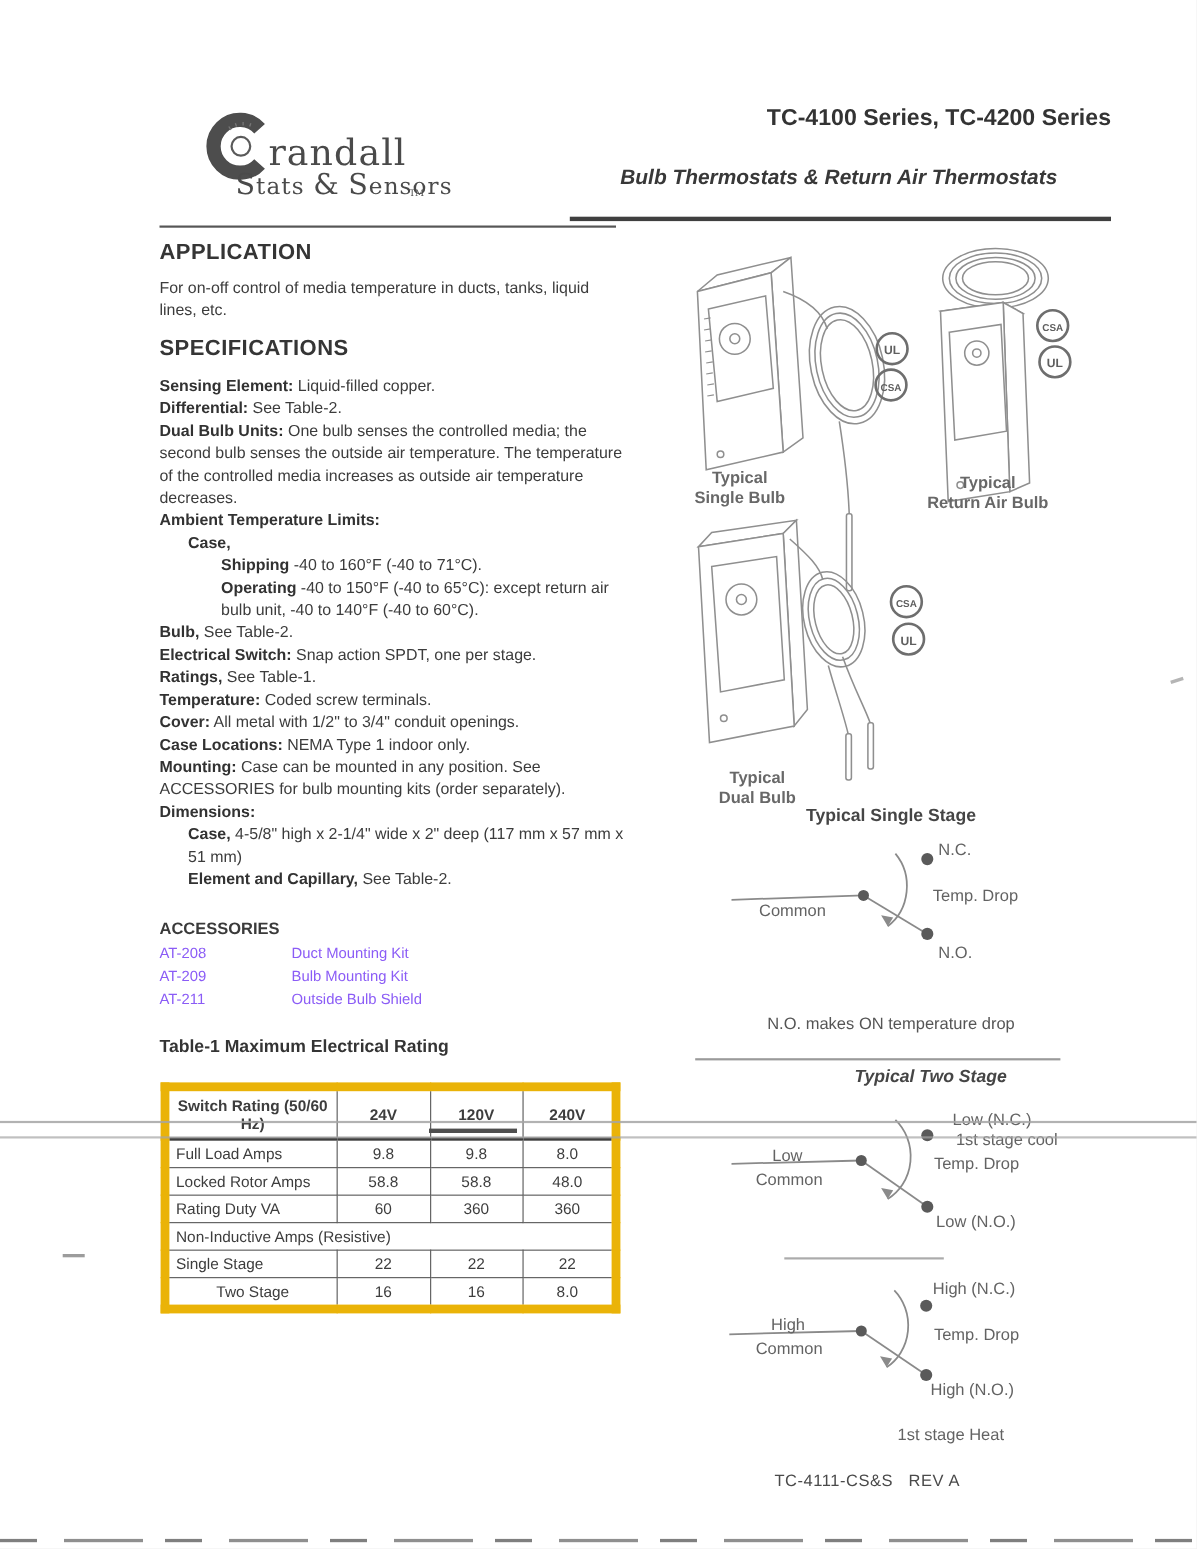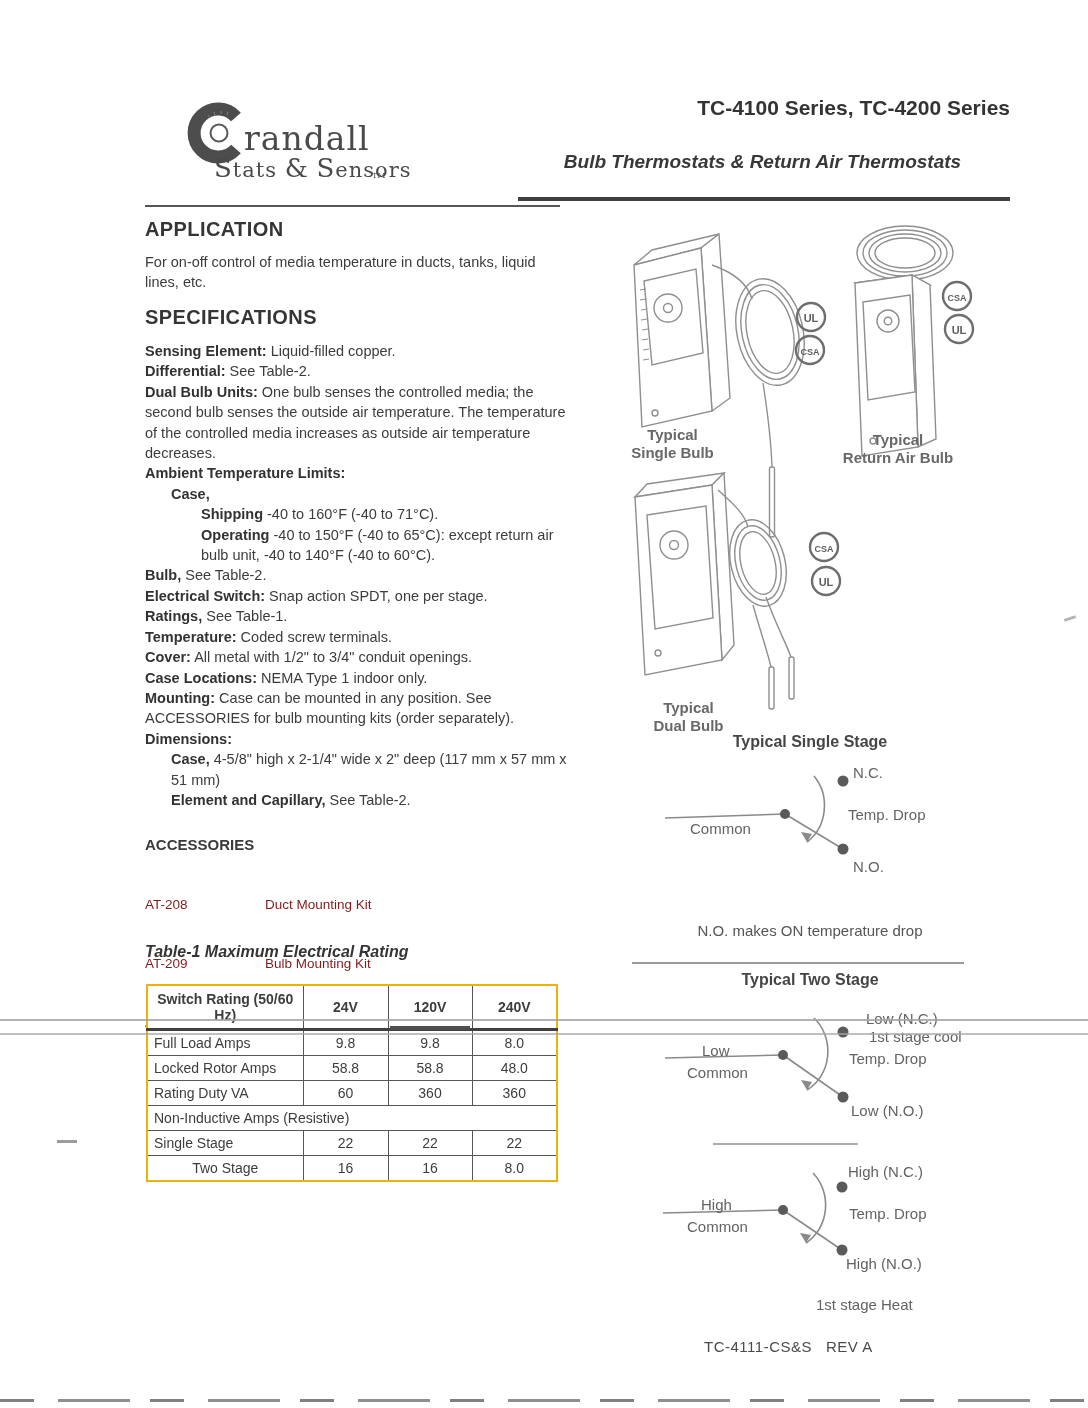--- a/index.html
+++ b/index.html
@@ -22,28 +22,28 @@
 
   
   .h1{font-size:20px;font-weight:bold;letter-spacing:.4px;color:#353535;}
   .body-text{font-size:14.5px;line-height:20px;color:#3c3c3c;}
   #specs-list{left:145px;top:341px;width:422px;}
   .spec{font-size:14.5px;line-height:20.4px;color:#3c3c3c;}
   .spec b{color:#323232;}
   .ind1{padding-left:26px;}
   .ind2{padding-left:56px;}
   .acc-head{font-size:15px;font-weight:bold;color:#3a3a3a;}
-  .acc-row{font-size:13.5px;line-height:21px;color:#7f1d1d;display:flex;margin-top:38px;}
+  .acc-row{font-size:13.5px;line-height:21px;color:#8b5cf6;display:flex;}
   .acc-code{width:120px;}
   .tbl-title{font-size:16px;font-weight:bold;color:#343434;}
 
   
   table.t1{border-collapse:collapse;table-layout:fixed;width:410px;background:#fff;}
   table.t1 th,table.t1 td{border:1px solid #565656;font-size:14px;color:#3d3d3d;padding:2px 6px;}
-  table.t1{border:2px solid #eab308;}
+  table.t1{border:8px solid #eab308;}
   table.t1 th{font-weight:bold;text-align:center;height:38px;border-bottom:3px solid #3f3f3f;}
   table.t1 td{height:20px;}
   table.t1 td.val{text-align:center;}
   table.t1 td.ctr{text-align:center;}
 
   
   .fig-cap{text-align:center;font-size:15px;line-height:18px;font-weight:bold;color:#686868;}
   .diag-title{text-align:center;font-size:16px;font-weight:bold;color:#454545;}
   .diag-label{font-size:15px;color:#636363;}
   .diag-note{text-align:center;font-size:15px;color:#555;}
@@ -118,21 +118,21 @@
       <div class="acc-row">
         <span class="acc-code">AT-209</span>
         <span>Bulb Mounting Kit</span>
       </div>
       <div class="acc-row">
         <span class="acc-code">AT-211</span>
         <span>Outside Bulb Shield</span>
       </div>
     </div>
 
-  <div class="abs tbl-title" style="left:145px;top:943px;font-style:italic;">Table-1 Maximum Electrical Rating</div>
+  <div class="abs tbl-title" style="left:145px;top:943px;">Table-1 Maximum Electrical Rating</div>
   <table class="t1 abs" style="left:146px;top:984px;">
     <colgroup>
         <col style="width:156px">
         <col style="width:85px">
         <col style="width:84px">
         <col style="width:85px">
       </colgroup>
     <thead>
         <tr id="table1-head">
           <th>Switch Rating (50/60 Hz)</th>
@@ -293,21 +293,21 @@
     <path class="wire" d="M 184 16 A 40 44 0 0 1 177 82"></path>
     <polygon fill="#8a8a8a" points="177,82 171,72 182,74"></polygon>
   </svg>
   <div class="abs diag-label" style="left:853px;top:764px;">N.C.</div>
   <div class="abs diag-label" style="left:690px;top:820px;">Common</div>
   <div class="abs diag-label" style="left:848px;top:806px;">Temp. Drop</div>
   <div class="abs diag-label" style="left:853px;top:858px;">N.O.</div>
   <div class="abs diag-note" style="left:630px;top:922px;width:360px;">N.O. makes ON temperature drop</div>
 
   <div class="abs divider" style="left:632px;top:962px;width:332px;"></div>
-  <div class="abs diag-title" style="left:630px;top:971px;width:360px;">Typical Two Stage</div>
+  <div class="abs diag-title" style="left:666px;top:971px;width:360px;font-style:italic;">Typical Two Stage</div>
 
   <svg class="abs" style="left:630px;top:1000px;" width="370" height="122" viewBox="0 0 370 122">
     <line class="wire" x1="35" y1="58" x2="153" y2="55"></line>
     <line class="wire" x1="153" y1="55" x2="213" y2="97"></line>
     <circle class="dot" cx="153" cy="55" r="5"></circle>
     <circle class="dot" cx="213" cy="32" r="5.5"></circle>
     <circle class="dot" cx="213" cy="97" r="5.5"></circle>
     <path class="wire" d="M 184 18 A 40 44 0 0 1 177 90"></path>
     <polygon fill="#8a8a8a" points="177,90 171,80 182,82"></polygon>
   </svg>

